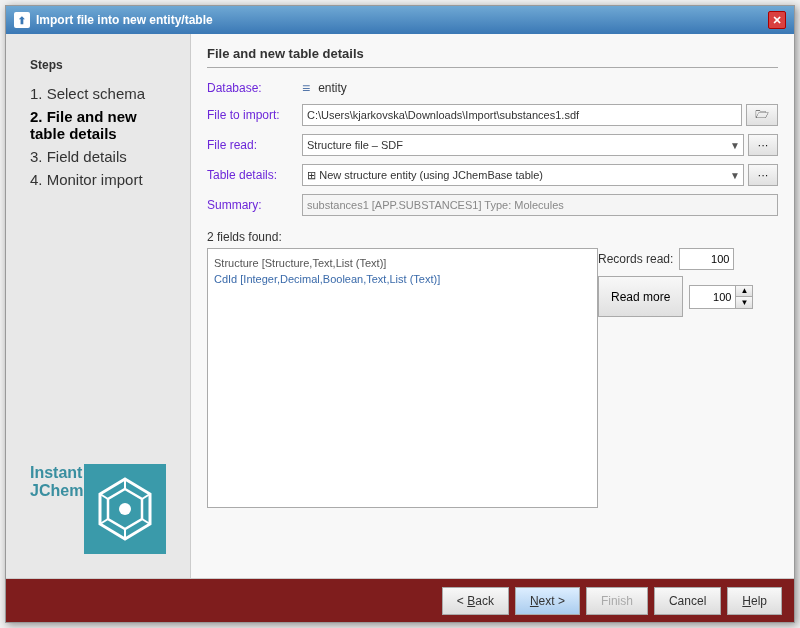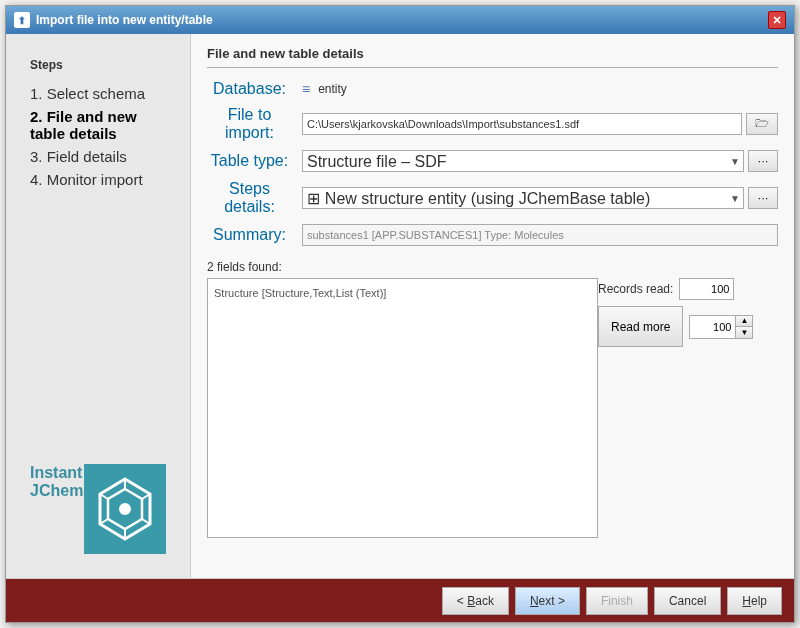--- a/index.html
+++ b/index.html
@@ -138,23 +138,23 @@
       padding-bottom: 6px;
       margin-bottom: 12px;
     }
     .form-row {
       display: flex;
       align-items: center;
       margin-bottom: 8px;
     }
     .form-label {
       width: 95px;
-      color: #0369a1;
-      font-size: 16px;
-      text-align: center;
+      color: #6d28d9;
+      font-size: 12px;
+      text-align: left;
       padding-right: 10px;
       flex-shrink: 0;
     }
     .form-control-area {
       display: flex;
       align-items: center;
       flex: 1;
       gap: 4px;
     }
     .db-icon {
@@ -196,21 +196,21 @@
       flex: 1;
       display: flex;
       align-items: center;
     }
     .select-wrapper select {
       width: 100%;
       height: 22px;
       border: 1px solid #aaa;
       background: #fff;
       padding: 0 4px;
-      font-size: 16px;
+      font-size: 11px;
       color: #333;
       appearance: none;
       -webkit-appearance: none;
     }
     .select-arrow {
       position: absolute;
       right: 4px;
       pointer-events: none;
       font-size: 10px;
       color: #555;
@@ -420,34 +420,34 @@
         <span class="form-label">File to import:</span>
         <div class="form-control-area">
           <input type="text" class="text-input" style="flex: 1 1 0%;" value="C:\Users\kjarkovska\Downloads\Import\substances1.sdf">
           <button class="btn-small">
             <span>🗁</span>
           </button>
         </div>
       </div>
 
       <div class="form-row">
-        <span class="form-label">Table type:</span>
+        <span class="form-label">File read:</span>
         <div class="form-control-area">
           <div class="select-wrapper">
             <select>
               <option>Structure file – SDF</option>
             </select>
             <span class="select-arrow">▼</span>
           </div>
           <button class="btn-small">···</button>
         </div>
       </div>
 
       <div class="form-row">
-        <span class="form-label">Steps details:</span>
+        <span class="form-label">Table details:</span>
         <div class="form-control-area">
           <div class="select-wrapper">
             <select>
               <option>⊞ New structure entity (using JChemBase table)</option>
             </select>
             <span class="select-arrow">▼</span>
           </div>
           <button class="btn-small">···</button>
         </div>
       </div>
@@ -457,20 +457,21 @@
         <div class="form-control-area">
           <input type="text" class="text-input readonly" readonly="" style="flex: 1 1 0%; color: rgb(136, 136, 136);" value="substances1 [APP.SUBSTANCES1] Type: Molecules">
         </div>
       </div>
 
       <div class="fields-section">
         <div class="fields-label">2 fields found:</div>
         <div class="fields-content">
           <div class="fields-box">
             <div class="field-item">Structure [Structure,Text,List (Text)]</div>
+            <div class="field-item blue">CdId [Integer,Decimal,Boolean,Text,List (Text)]</div>
           </div>
           <div class="records-panel">
             <div class="records-row">
               <span class="records-label">Records read:</span>
               <input type="text" class="records-input" readonly="" value="100" style="">
             </div>
             <div class="records-row">
               <button class="read-more-btn">Read more</button>
               <div class="spinner-input-wrap">
                 <input type="text" class="spinner-input" value="100" style="">

